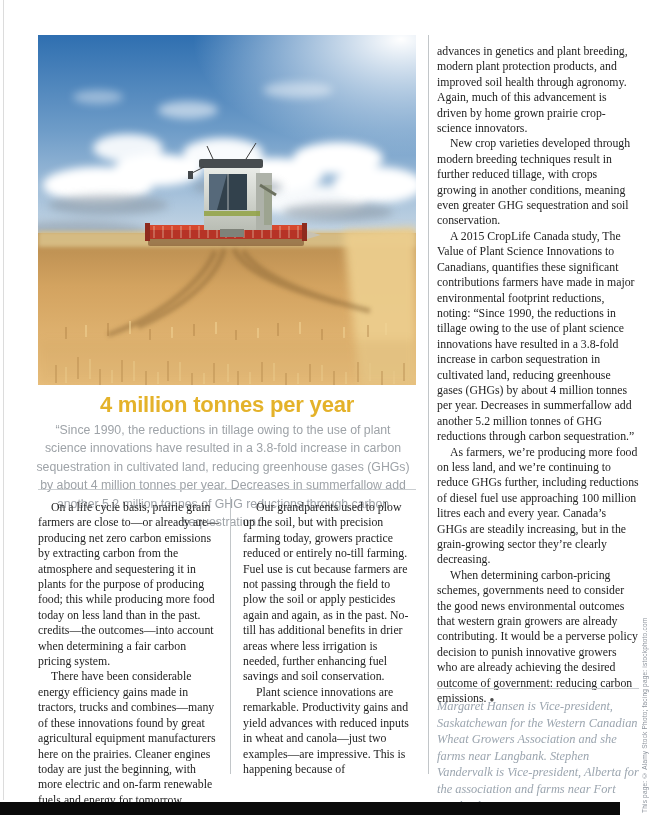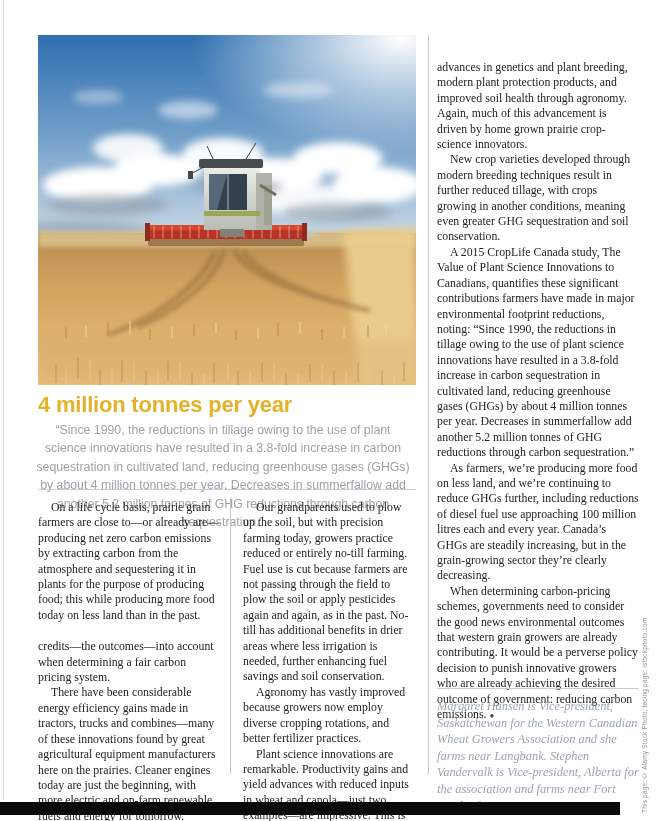--- a/index.html
+++ b/index.html
@@ -6,37 +6,37 @@
   html, body { background: #ffffff; }
   body { width: 656px; height: 821px; position: relative; overflow: hidden;
          font-family: "Liberation Serif", "DejaVu Serif", serif; }
 
   .page { position: absolute; inset: 0; width: 656px; height: 821px; background: #ffffff; }
 
   .page-edge { position: absolute; left: 3px; top: 0; width: 1px; height: 800px; background: #dcdcdc; }
 
   .photo { position: absolute; left: 38px; top: 35px; width: 378px; height: 350px; overflow: hidden; }
 
-  .headline { position: absolute; left: 38px; top: 392px; width: 378px; 
+  .headline { position: absolute; left: 38px; top: 392px; width: 378px; text-align: center;
               font-family: "Liberation Sans", "DejaVu Sans", sans-serif;
               font-weight: bold; font-size: 22px; letter-spacing: -0.2px; color: #E4B22A; }
 
   .pull-quote { position: absolute; left: 36px; top: 421px; width: 374px; text-align: center;
                 font-family: "Liberation Sans", "DejaVu Sans", sans-serif;
                 font-size: 12.3px; line-height: 18.4px; color: #9EA3A8; }
 
   .quote-rule { position: absolute; left: 38px; top: 489px; width: 378px; height: 1px; background: #C9CDD0; }
 
   .col { position: absolute; top: 500px; font-size: 11.8px; line-height: 15.4px; color: #232323; text-align: left; }
   .col-left   { left: 38px;  width: 182px; }
   .col-middle { left: 243px; width: 173px; }
   .col-right  { left: 437px; width: 202px; top: 44px; }
 
   .body-p { text-indent: 13px; }
-  .body-p.no-indent { text-indent: 0; margin-top: 16px; }
+  .body-p.no-indent { text-indent: 0; }
 
   .divider { position: absolute; width: 1px; background: #C2C6C9; }
   .divider-left  { left: 230px; top: 497px; height: 277px; }
   .divider-right { left: 428px; top: 35px;  height: 739px; }
 
   .author-note { position: absolute; left: 437px; top: 688px; width: 202px;
                  border-top: 1px solid #C9CDD0; padding-top: 9px;
                  font-style: italic; font-size: 12.4px; line-height: 16.6px; color: #9BA5AF; }
 
   .footer-bar { position: absolute; left: 0; top: 802px; width: 620px; height: 13px; background: #0A0A0A; }
@@ -165,21 +165,20 @@
   <div class="col col-left">
     <p class="body-p">On a life cycle basis, prairie grain farmers are close to—or already are—producing net zero carbon emissions by extracting carbon from the atmosphere and sequestering it in plants for the purpose of producing food; this while producing more food today on less land than in the past.</p>
     <p class="body-p no-indent">credits—the outcomes—into account when determining a fair carbon pricing system.</p>
     <p class="body-p">There have been considerable energy efficiency gains made in tractors, trucks and combines—many of these innovations found by great agricultural equipment manufacturers here on the prairies. Cleaner engines today are just the beginning, with more electric and on-farm renewable fuels and energy for tomorrow.</p>
   </div>
 
   <div class="divider divider-left"></div>
 
   <div class="col col-middle">
     <p class="body-p">Our grandparents used to plow up the soil, but with precision farming today, growers practice reduced or entirely no-till farming. Fuel use is cut because farmers are not passing through the field to plow the soil or apply pesticides again and again, as in the past. No-till has additional benefits in drier areas where less irrigation is needed, further enhancing fuel savings and soil conservation.</p>
-    <p class="body-p">Agronomy has vastly improved because growers now employ diverse cropping rotations, and better fertilizer practices.</p>
     <p class="body-p">Plant science innovations are remarkable. Productivity gains and yield advances with reduced inputs in wheat and canola—just two examples—are impressive. This is happening because of</p>
   </div>
 
   <div class="divider divider-right"></div>
 
   <div class="col col-right">
     <p class="body-p no-indent">advances in genetics and plant breeding, modern plant protection products, and improved soil health through agronomy. Again, much of this advancement is driven by home grown prairie crop-science innovators.</p>
     <p class="body-p">New crop varieties developed through modern breeding techniques result in further reduced tillage, with crops growing in another conditions, meaning even greater GHG sequestration and soil conservation.</p>
     <p class="body-p">A 2015 CropLife Canada study, The Value of Plant Science Innovations to Canadians, quantifies these significant contributions farmers have made in major environmental footprint reductions, noting: “Since 1990, the reductions in tillage owing to the use of plant science innovations have resulted in a 3.8-fold increase in carbon sequestration in cultivated land, reducing greenhouse gases (GHGs) by about 4 million tonnes per year. Decreases in summerfallow add another 5.2 million tonnes of GHG reductions through carbon sequestration.”</p>
     <p class="body-p">As farmers, we’re producing more food on less land, and we’re continuing to reduce GHGs further, including reductions of diesel fuel use approaching 100 million litres each and every year. Canada’s GHGs are steadily increasing, but in the grain-growing sector they’re clearly decreasing.</p>

